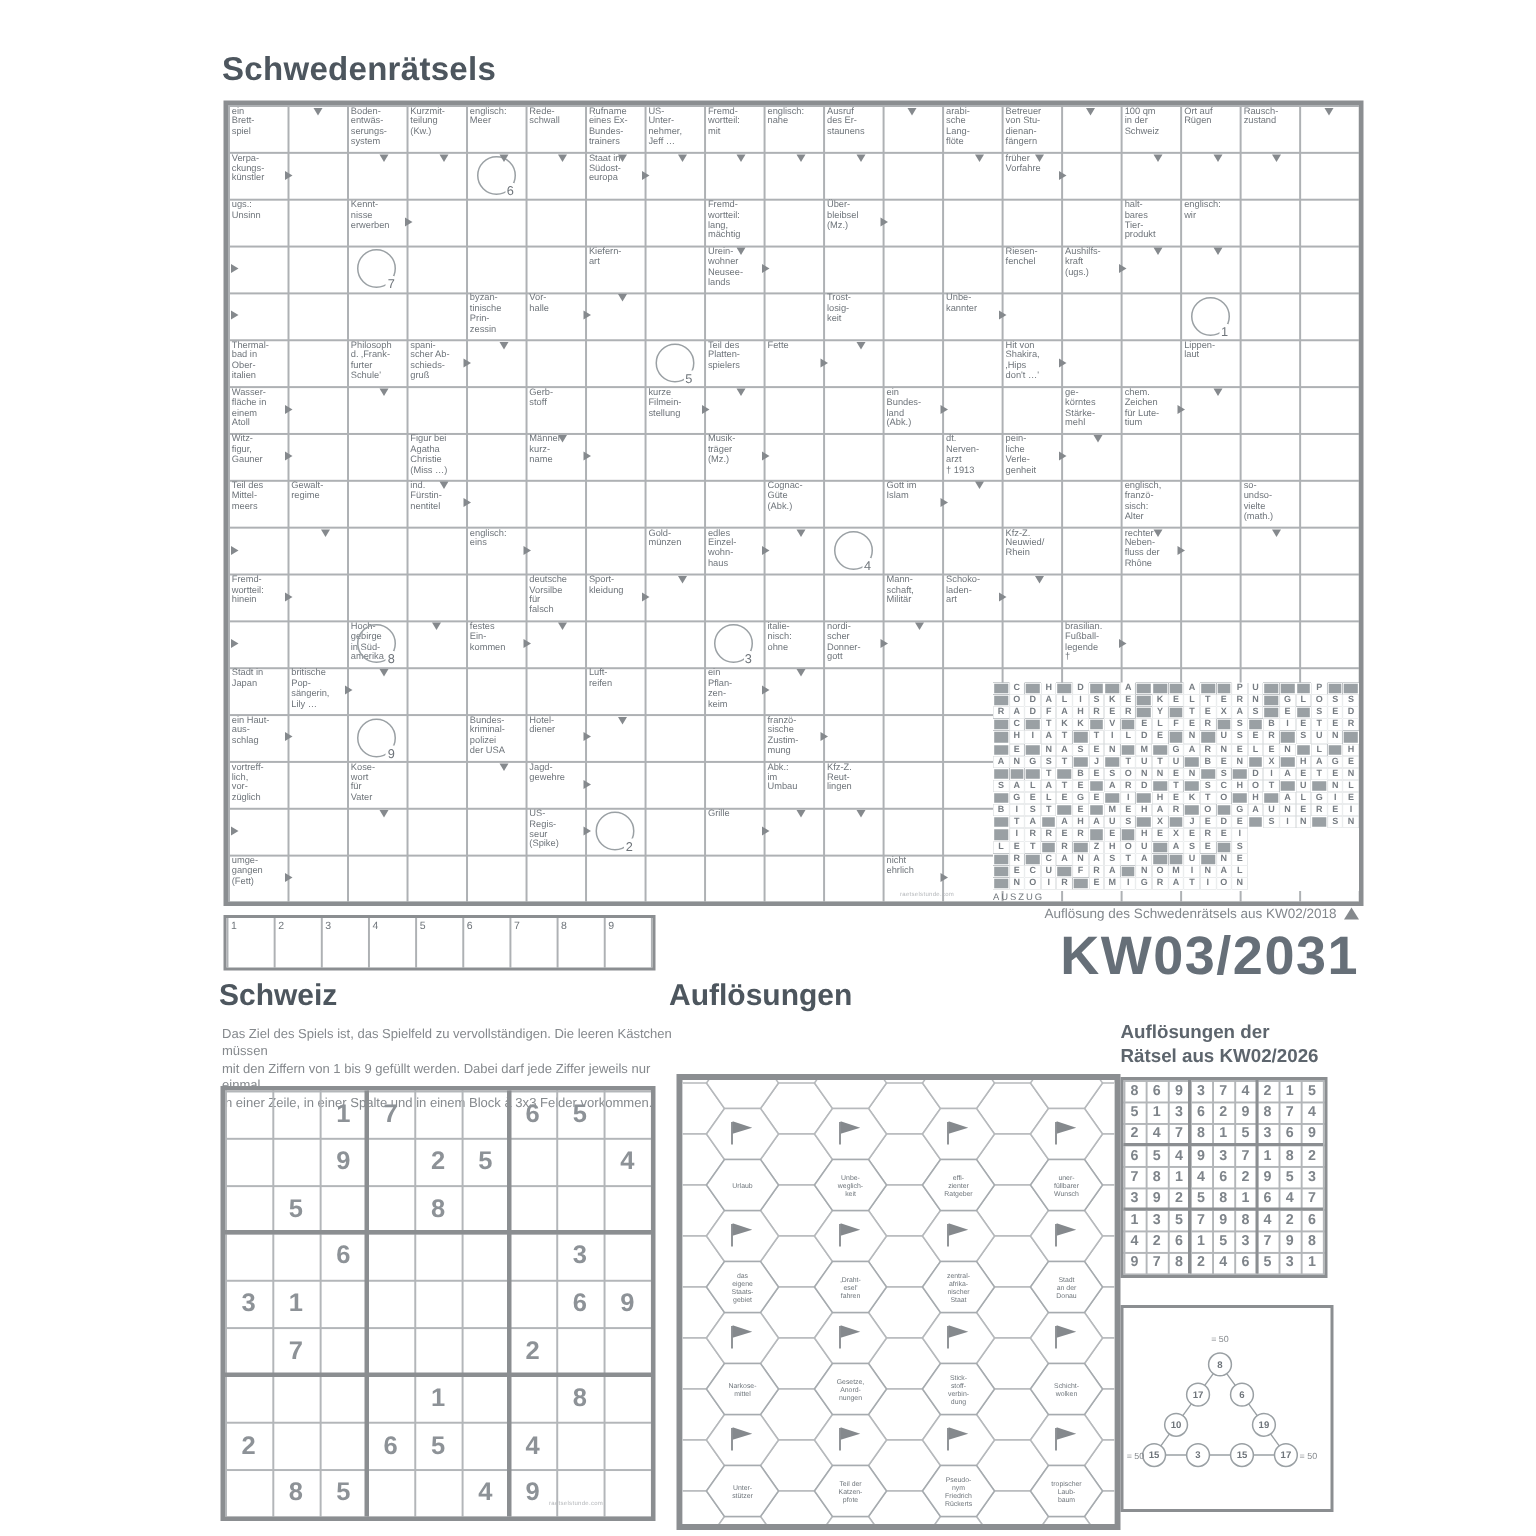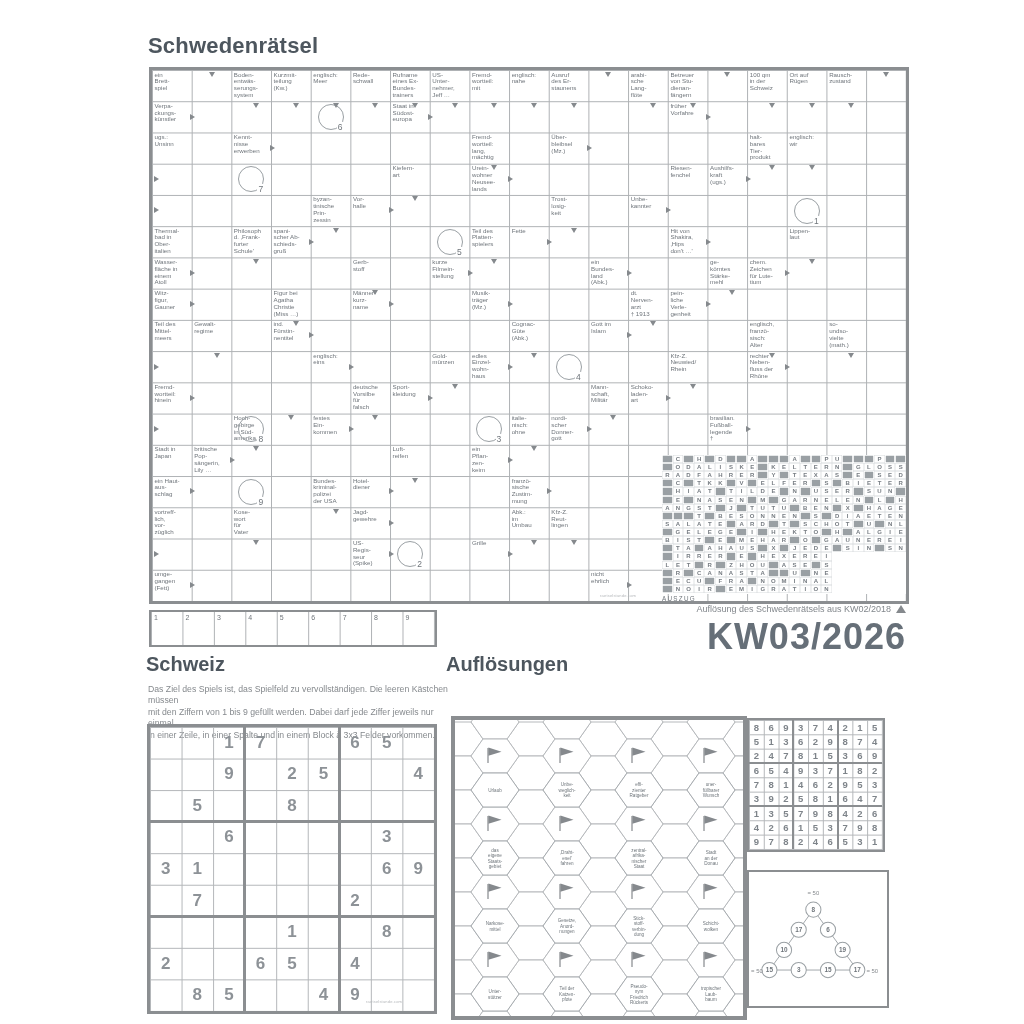--- a/index.html
+++ b/index.html
@@ -65,21 +65,21 @@
   #tribox{left:747px;top:870px;width:142px;height:138px;border:2.5px solid #8b8e91;box-sizing:border-box;}
   .tri-node{fill:#fff;stroke:#9aa0a4;stroke-width:1.1;}
   .tri-edge{stroke:#9aa0a4;stroke-width:1;}
   .tri-num{font-size:7px;font-weight:bold;fill:#6f757b;text-anchor:middle;}
   .tri-lab{font-size:6.5px;fill:#85898d;}
 </style>
 </head>
 <body>
 
 <div class="page">
-  <h1 class="abs" id="title">Schwedenrätsel</h1>
+  <h1 class="abs" id="title">Schwedenrätsels</h1>
 
   <div class="abs" id="cw">
       <div class="cw-clue" style="left: 0px; top: 0px; width: 39.6842px; height: 31.2353px;">ein<br>Brett-<br>spiel</div>
       <div class="cw-clue" style="left: 79.3684px; top: 0px; width: 39.6842px; height: 31.2353px;">Boden-<br>entwäs-<br>serungs-<br>system</div>
       <div class="tri tri-d" style="left: 101.195px; top: 32.7353px;"></div>
       <div class="cw-clue" style="left: 119.053px; top: 0px; width: 39.6842px; height: 31.2353px;">Kurzmit-<br>teilung<br>(Kw.)</div>
       <div class="tri tri-d" style="left: 140.879px; top: 32.7353px;"></div>
       <div class="cw-clue" style="left: 158.737px; top: 0px; width: 39.6842px; height: 31.2353px;">englisch:<br>Meer</div>
       <div class="tri tri-d" style="left: 180.563px; top: 32.7353px;"></div>
       <div class="cw-clue" style="left: 198.421px; top: 0px; width: 39.6842px; height: 31.2353px;">Rede-<br>schwall</div>
@@ -314,21 +314,21 @@
       <span class="strip-num" style="left: 65.88px; top: 1.5px;">3</span>
       <span class="strip-num" style="left: 97.32px; top: 1.5px;">4</span>
       <span class="strip-num" style="left: 128.76px; top: 1.5px;">5</span>
       <span class="strip-num" style="left: 160.2px; top: 1.5px;">6</span>
       <span class="strip-num" style="left: 191.64px; top: 1.5px;">7</span>
       <span class="strip-num" style="left: 223.08px; top: 1.5px;">8</span>
       <span class="strip-num" style="left: 254.52px; top: 1.5px;">9</span>
     </div>
 
   <div class="abs" id="note"><span>Auflösung des Schwedenrätsels aus KW02/2018</span><span class="up-tri"></span></div>
-  <div class="abs" id="kwtitle">KW03/2026</div>
+  <div class="abs" id="kwtitle">KW03/2031</div>
 
   <h2 class="abs" id="sud-title">Schweiz</h2>
   <div class="abs instr" id="sud-instr">Das Ziel des Spiels ist, das Spielfeld zu vervollständigen. Die leeren Kästchen müssen
 mit den Ziffern von 1 bis 9 gefüllt werden. Dabei darf jede Ziffer jeweils nur einmal
 in einer Zeile, in einer Spalte und in einem Block à 3x3 Felder vorkommen.</div>
   <div class="abs" id="sud">
       <div class="sd-cell" style="left: 0px; top: 0px; width: 31.5556px; height: 31.5556px;"></div>
       <div class="sd-cell" style="left: 31.5556px; top: 0px; width: 31.5556px; height: 31.5556px;"></div>
       <div class="sd-cell" style="left: 63.1111px; top: 0px; width: 31.5556px; height: 31.5556px;">1</div>
       <div class="sd-cell" style="left: 94.6667px; top: 0px; width: 31.5556px; height: 31.5556px;">7</div>
@@ -546,20 +546,21 @@
         <polygon points="232,70 244,53 268,53 280,70 268,87 244,87" class="hx hx-clue"></polygon>
         <text x="256" y="66.39999999999999" text-anchor="middle" class="hx-txt"><tspan x="256" dy="0">uner-</tspan><tspan x="256" dy="5.4">füllbarer</tspan><tspan x="256" dy="5.4">Wunsch</tspan></text>
         <polygon points="232,138 244,121 268,121 280,138 268,155 244,155" class="hx hx-clue"></polygon>
         <text x="256" y="134.4" text-anchor="middle" class="hx-txt"><tspan x="256" dy="0">Stadt</tspan><tspan x="256" dy="5.4">an der</tspan><tspan x="256" dy="5.4">Donau</tspan></text>
         <polygon points="232,206 244,189 268,189 280,206 268,223 244,223" class="hx hx-clue"></polygon>
         <text x="256" y="205.10000000000002" text-anchor="middle" class="hx-txt"><tspan x="256" dy="0">Schicht-</tspan><tspan x="256" dy="5.4">wolken</tspan></text>
         <polygon points="232,274 244,257 268,257 280,274 268,291 244,291" class="hx hx-clue"></polygon>
         <text x="256" y="270.40000000000003" text-anchor="middle" class="hx-txt"><tspan x="256" dy="0">tropischer</tspan><tspan x="256" dy="5.4">Laub-</tspan><tspan x="256" dy="5.4">baum</tspan></text>
       </svg></div>
 
+  <div class="abs" id="sol-head"><span>Auflösungen der</span><br><span>Rätsel aus KW02/2026</span></div>
   <div class="abs" id="solsud">
       <div class="ss-cell" style="left: 0px; top: 0px; width: 14.7778px; height: 14.3333px;">8</div>
       <div class="ss-cell" style="left: 14.7778px; top: 0px; width: 14.7778px; height: 14.3333px;">6</div>
       <div class="ss-cell" style="left: 29.5556px; top: 0px; width: 14.7778px; height: 14.3333px;">9</div>
       <div class="ss-cell" style="left: 44.3333px; top: 0px; width: 14.7778px; height: 14.3333px;">3</div>
       <div class="ss-cell" style="left: 59.1111px; top: 0px; width: 14.7778px; height: 14.3333px;">7</div>
       <div class="ss-cell" style="left: 73.8889px; top: 0px; width: 14.7778px; height: 14.3333px;">4</div>
       <div class="ss-cell" style="left: 88.6667px; top: 0px; width: 14.7778px; height: 14.3333px;">2</div>
       <div class="ss-cell" style="left: 103.444px; top: 0px; width: 14.7778px; height: 14.3333px;">1</div>
       <div class="ss-cell" style="left: 118.222px; top: 0px; width: 14.7778px; height: 14.3333px;">5</div>

